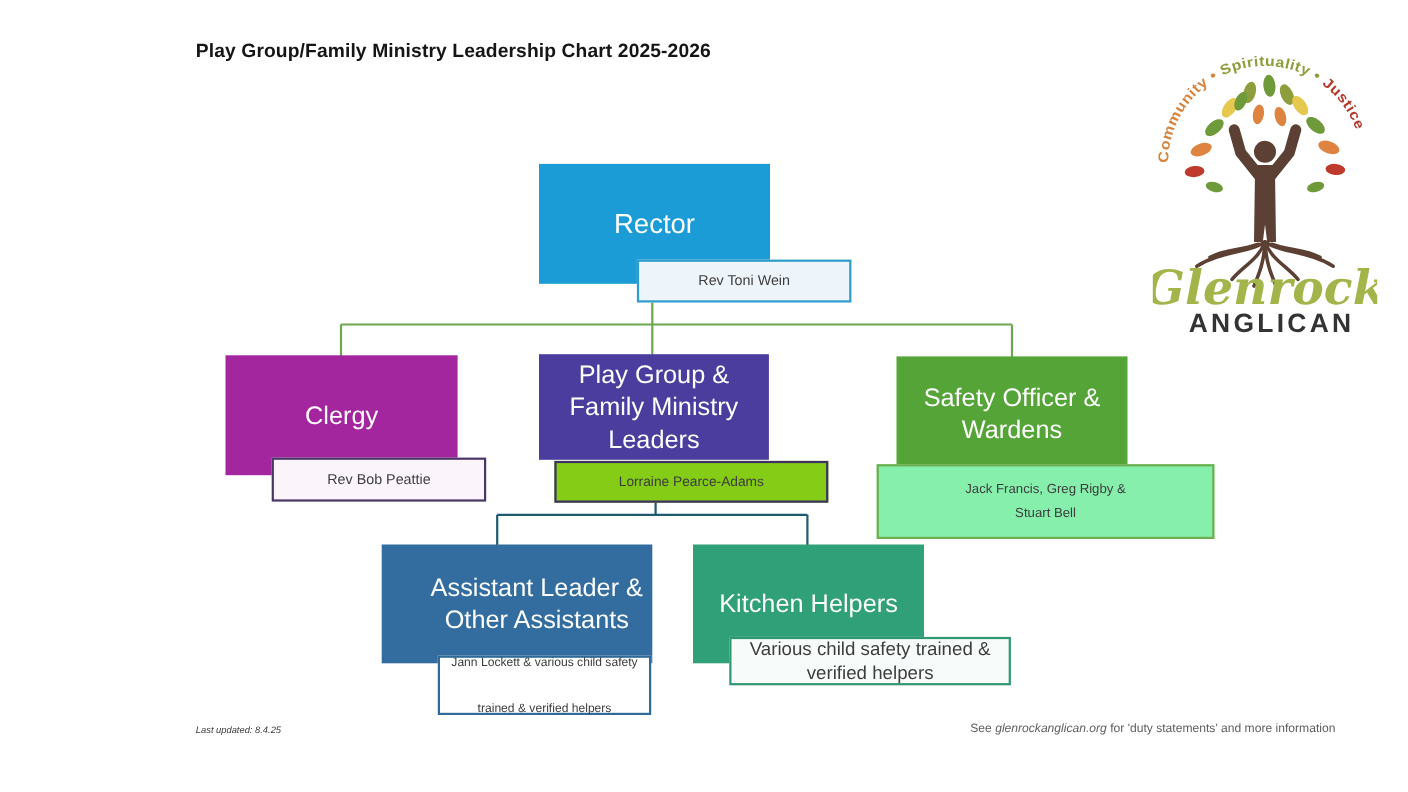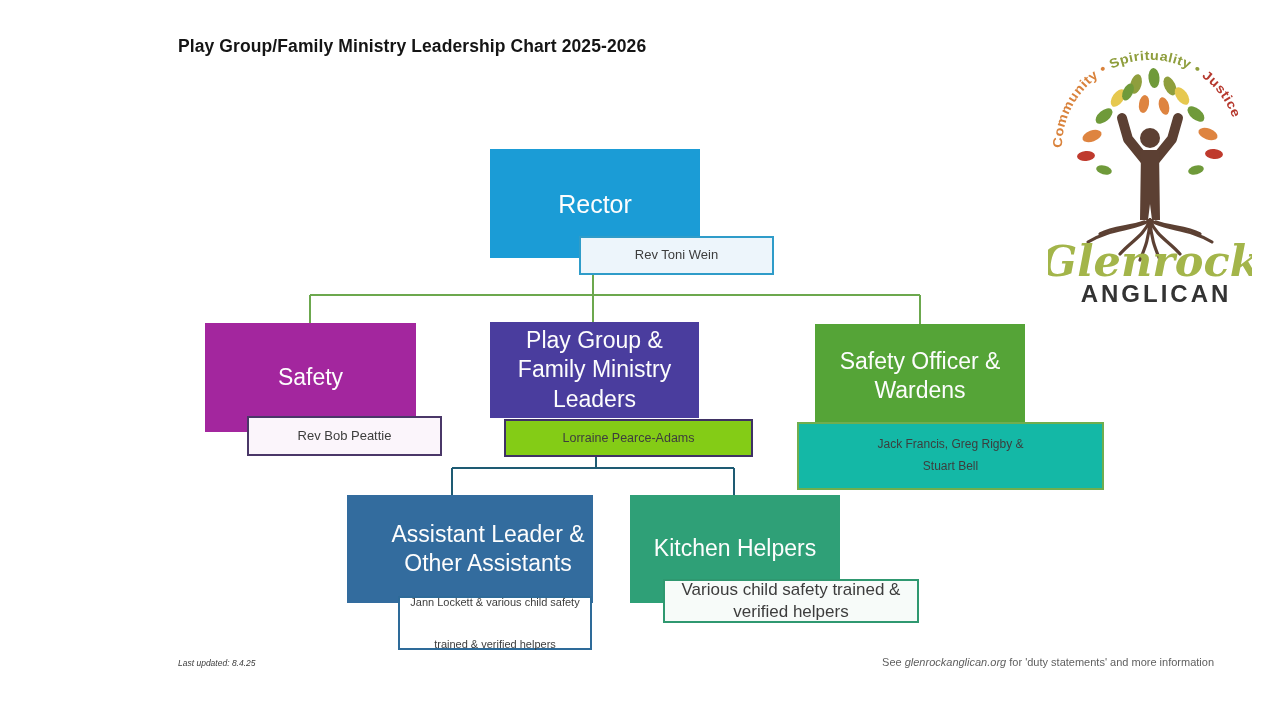--- a/index.html
+++ b/index.html
@@ -55,21 +55,21 @@
   <svg class="connectors" viewBox="0 0 1280 720">
     <path d="M593 270 V295 M310 295 H920 M310 295 V324 M593 295 V323 M920 295 V325" fill="none" stroke-width="2" stroke="#6CA84E"></path>
     <path d="M596 452 V468 M452 468 H734 M452 468 V496 M734 468 V496" fill="none" stroke-width="2" stroke="#1E5B73"></path>
   </svg>
 
   <div class="node rector-box" style="background: rgb(27, 156, 214);">
     <span class="node-title">Rector</span>
   </div>
 
   <div class="node clergy-box" style="background: rgb(163, 38, 158);">
-    <span class="node-title">Safety</span>
+    <span class="node-title">Clergy</span>
   </div>
 
   <div class="node playgroup-box" style="background: rgb(74, 61, 158);">
     <span class="node-title">Play Group &amp; Family Ministry Leaders</span>
   </div>
 
   <div class="node safety-box" style="background: rgb(85, 164, 55);">
     <span class="node-title">Safety Officer &amp; Wardens</span>
   </div>
 
@@ -86,21 +86,21 @@
   </div>
 
   <div class="plabel clergy-label" style="background: rgb(251, 245, 251); border-color: rgb(74, 55, 104);">
     <span>Rev Bob Peattie</span>
   </div>
 
   <div class="plabel playgroup-label" style="background: #84cc16; border-color: rgb(63, 49, 100);">
     <span>Lorraine Pearce-Adams</span>
   </div>
 
-  <div class="plabel safety-label" style="background: #14b8a6; border-color: rgb(111, 174, 79);">
+  <div class="plabel safety-label" style="background: #86efac; border-color: rgb(111, 174, 79);">
     <span>Jack Francis, Greg Rigby &amp;</span>
     <span>Stuart Bell</span>
   </div>
 
   <div class="plabel assistant-label" style="background: rgb(255, 255, 255); border-color: rgb(46, 107, 153); gap: 27px;">
     <span>Jann Lockett &amp; various child safety</span>
     <span>trained &amp; verified helpers</span>
   </div>
 
   <div class="plabel kitchen-label" style="background: rgb(247, 251, 249); border-color: rgb(47, 152, 112);">

